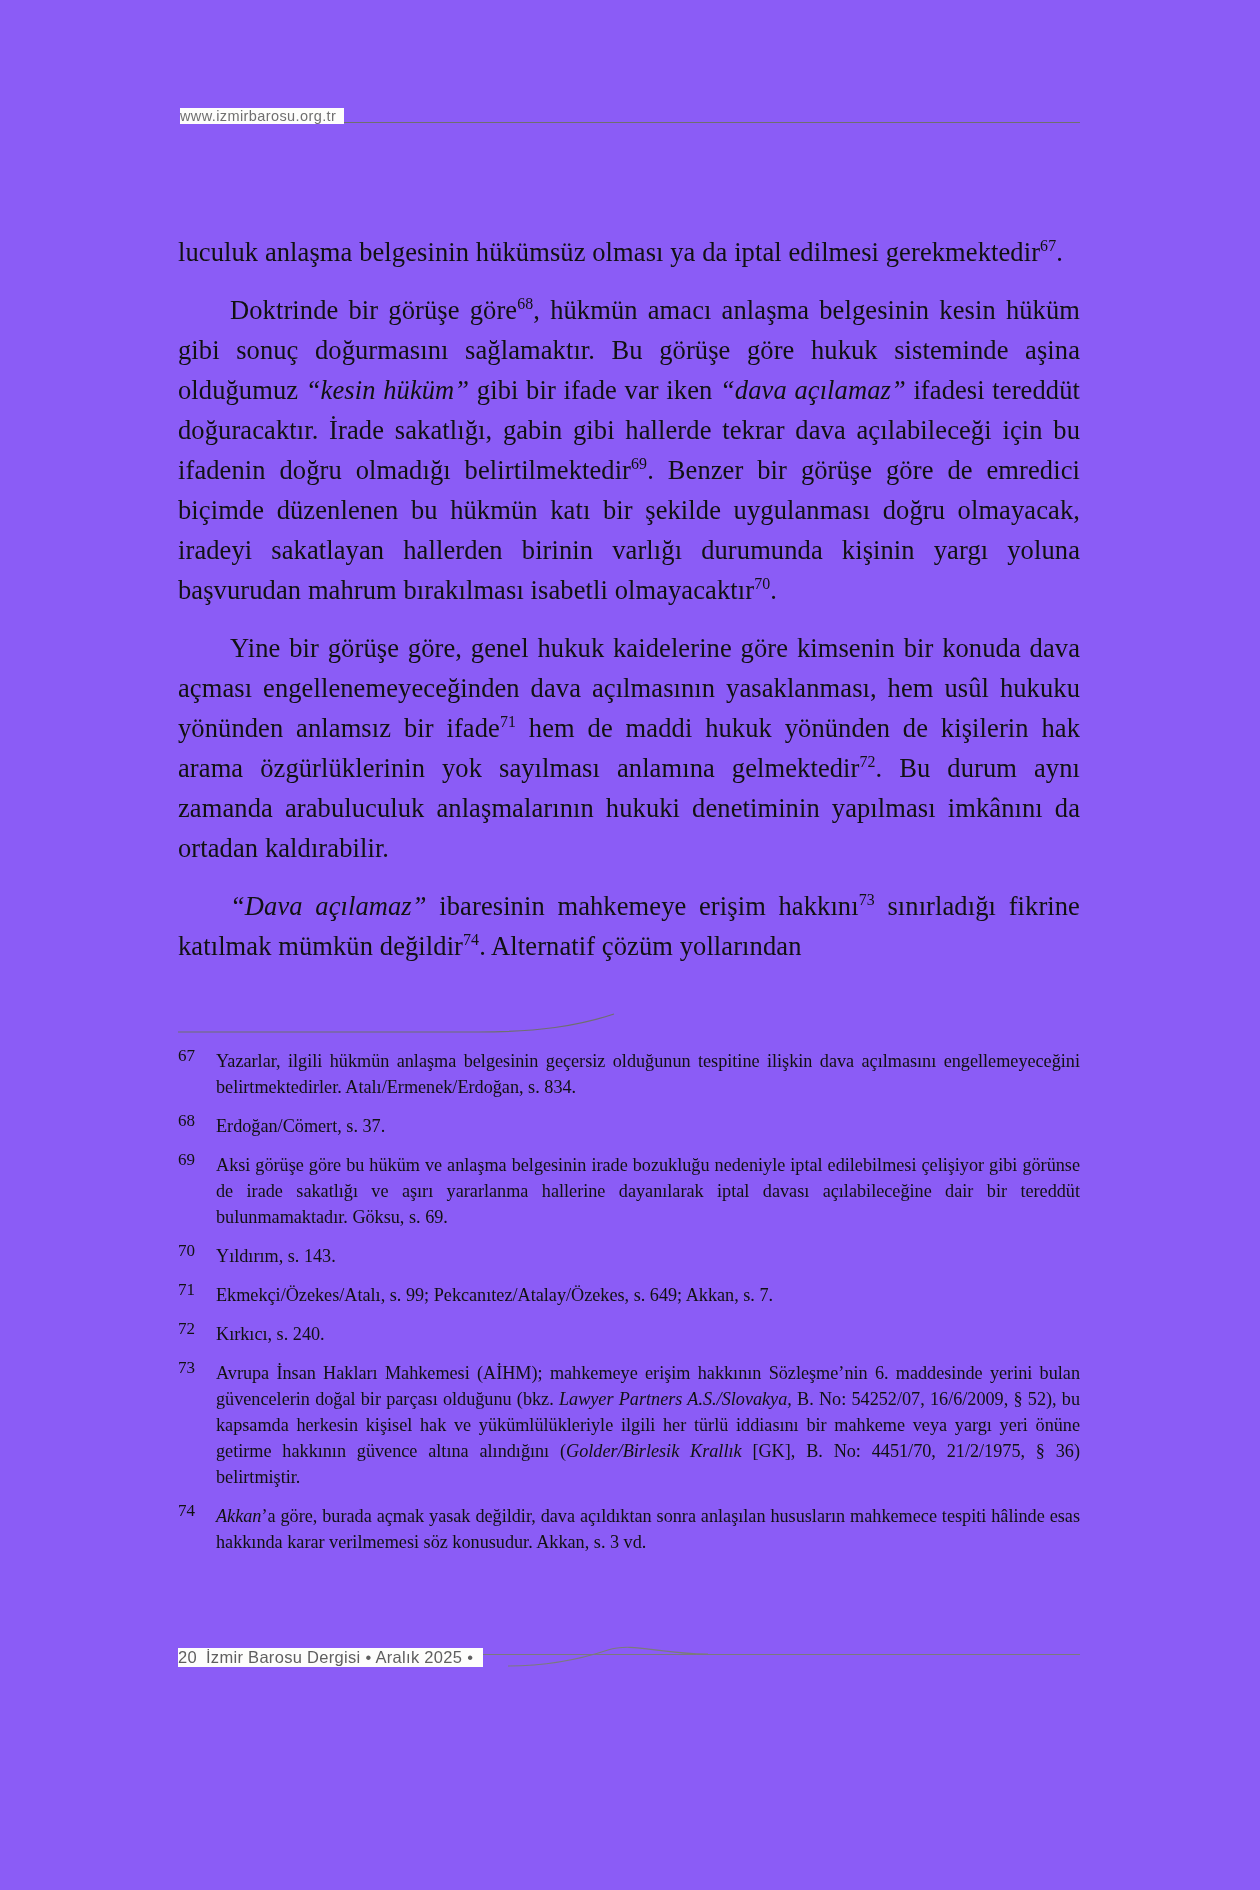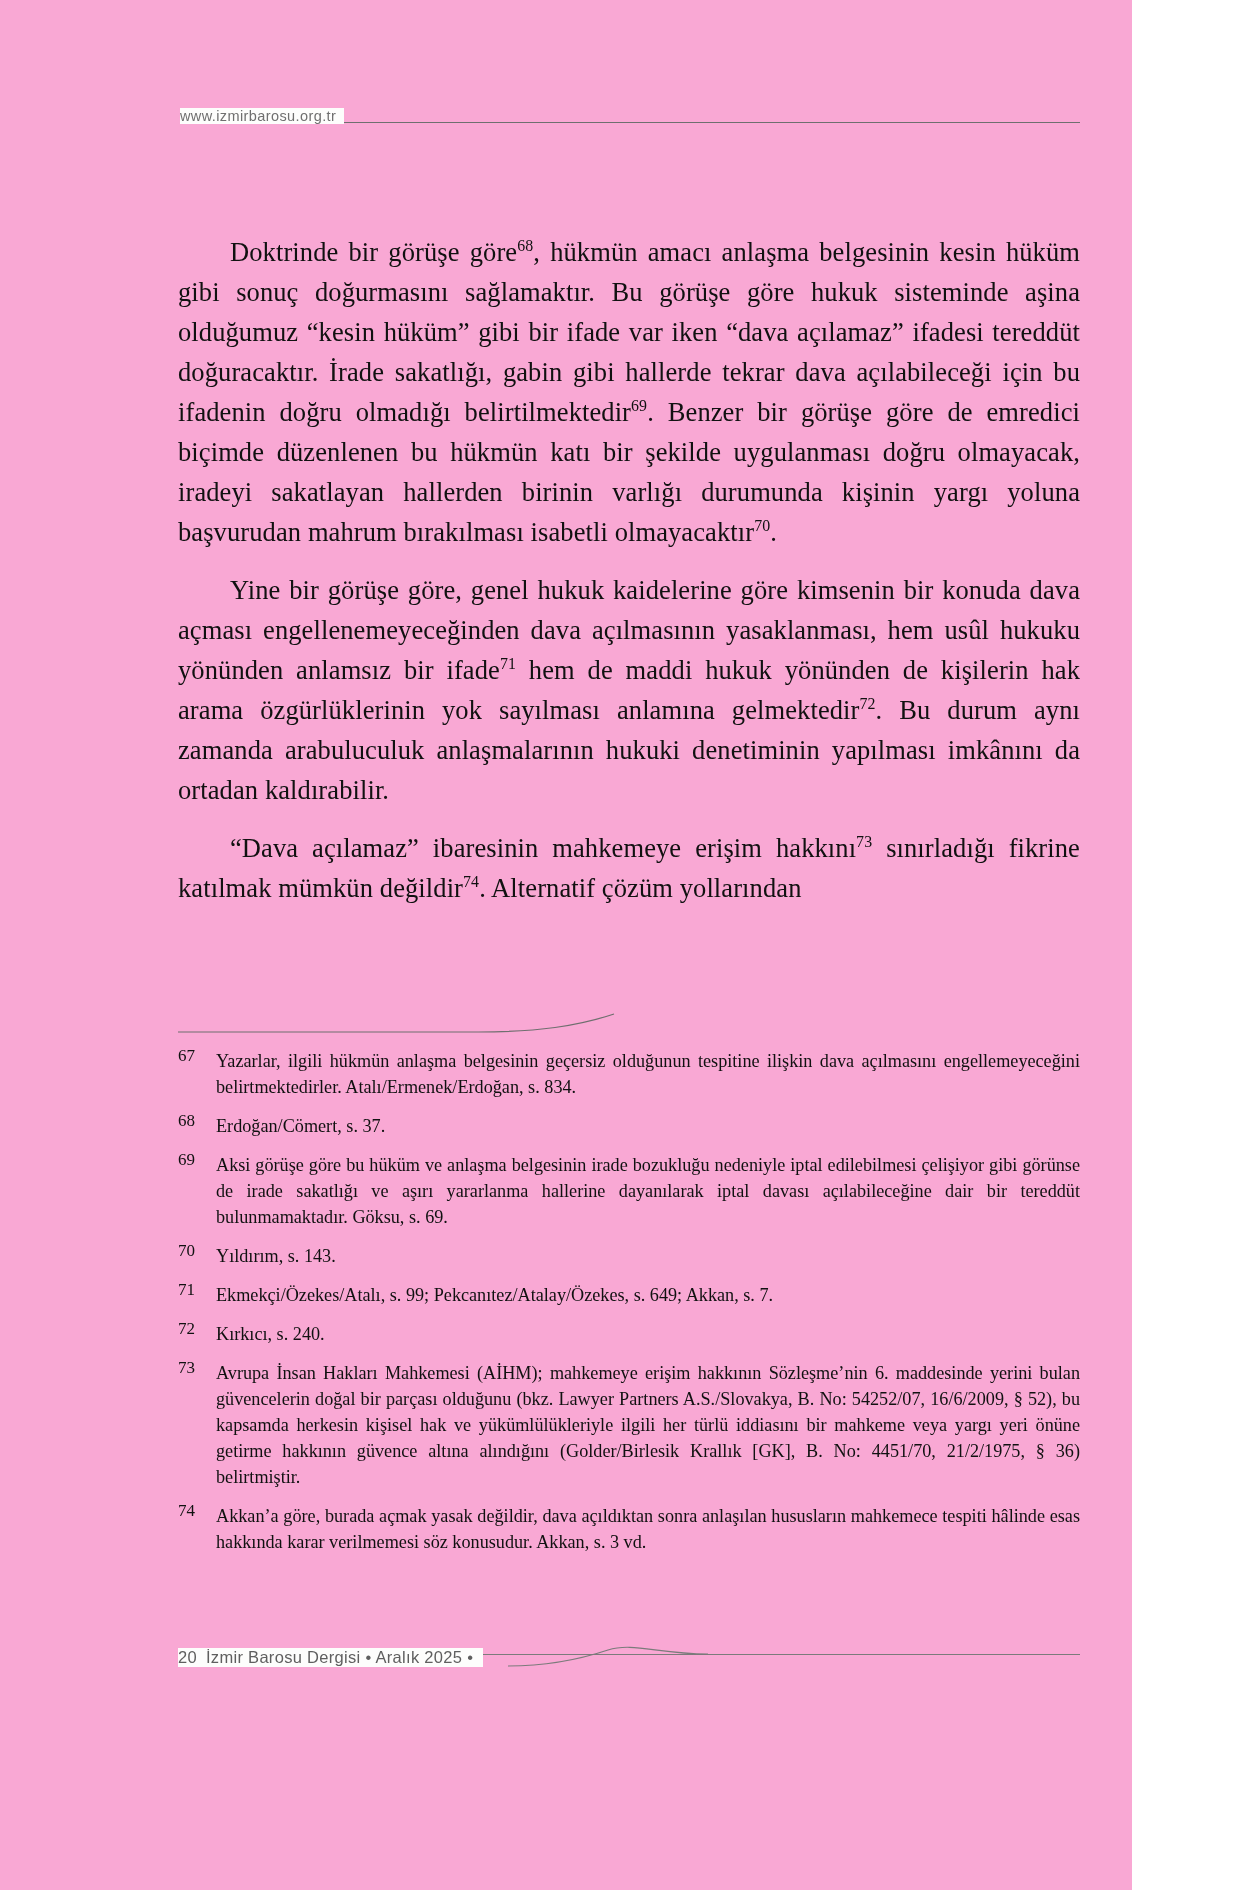--- a/index.html
+++ b/index.html
@@ -12,23 +12,23 @@
     height: 1890px;
     font-family: "Liberation Serif", serif;
     color: #111111;
     position: relative;
     overflow: hidden;
   }
 
   .page {
     position: absolute;
     left: 0; top: 0;
-    width: 1132px;
+    width: 1260px;
     height: 1890px;
-    background: #f9a8d4;
+    background: #8b5cf6;
   }
 
   
   .header {
     position: absolute;
     left: 180px;
     top: 108px;
     width: 900px;
     height: 22px;
   }
@@ -68,21 +68,21 @@
     text-align: justify;
     text-justify: inter-word;
     letter-spacing: 0.1px;
   }
   p.para + p.para {
     margin-top: 18px;
   }
   p.indent {
     text-indent: 52px;
   }
-  .it { }
+  .it { font-style: italic; }
   sup {
     font-size: 0.6em;
     vertical-align: super;
     line-height: 0;
   }
 
   
   .fn-sep {
     position: absolute;
     left: 178px;
@@ -156,20 +156,21 @@
 <body>
 
 <div class="page">
 
   <div class="header">
     <span class="header-url">www.izmirbarosu.org.tr</span>
     <div class="header-rule"></div>
   </div>
 
   <div class="body-col">
+    <p class="para" id="p1">luculuk anlaşma belgesinin hükümsüz olması ya da iptal edilmesi gerekmektedir<sup>67</sup>.</p>
     <p class="para indent" id="p2">Doktrinde bir görüşe göre<sup>68</sup>, hükmün amacı anlaşma belgesinin kesin hüküm gibi sonuç doğurmasını sağlamaktır. Bu görüşe göre hukuk sisteminde aşina olduğumuz <span class="it">“kesin hüküm”</span> gibi bir ifade var iken <span class="it">“dava açılamaz”</span> ifadesi tereddüt doğuracaktır.  İrade sakatlığı, gabin gibi hallerde tekrar dava açılabileceği için bu ifadenin doğru olmadığı belirtilmektedir<sup>69</sup>. Benzer bir görüşe göre de emredici biçimde düzenlenen bu hükmün katı bir şekilde uygulanması doğru olmayacak, iradeyi sakatlayan hallerden birinin varlığı durumunda kişinin yargı yoluna başvurudan mahrum bırakılması isabetli olmayacaktır<sup>70</sup>.</p>
     <p class="para indent" id="p3">Yine bir görüşe göre, genel hukuk kaidelerine göre kimsenin bir konuda dava açması engellenemeyeceğinden dava açılmasının yasaklanması, hem usûl hukuku yönünden anlamsız bir ifade<sup>71</sup> hem de maddi hukuk yönünden de kişilerin hak arama özgürlüklerinin yok sayılması anlamına gelmektedir<sup>72</sup>. Bu durum aynı zamanda arabuluculuk anlaşmalarının hukuki denetiminin yapılması imkânını da ortadan kaldırabilir.</p>
     <p class="para indent" id="p4"><span class="it">“Dava açılamaz”</span> ibaresinin mahkemeye erişim hakkını<sup>73</sup> sınırladığı fikrine katılmak mümkün değildir<sup>74</sup>. Alternatif çözüm yollarından</p>
   </div>
 
   <div class="fn-sep">
     <svg width="470" height="26" viewBox="0 0 470 26" xmlns="http://www.w3.org/2000/svg">
       <path d="M0 20 L300 20 C360 20 400 14 436 2" stroke="#6f6f6f" stroke-width="1.2" fill="none"></path>
     </svg>
   </div>

